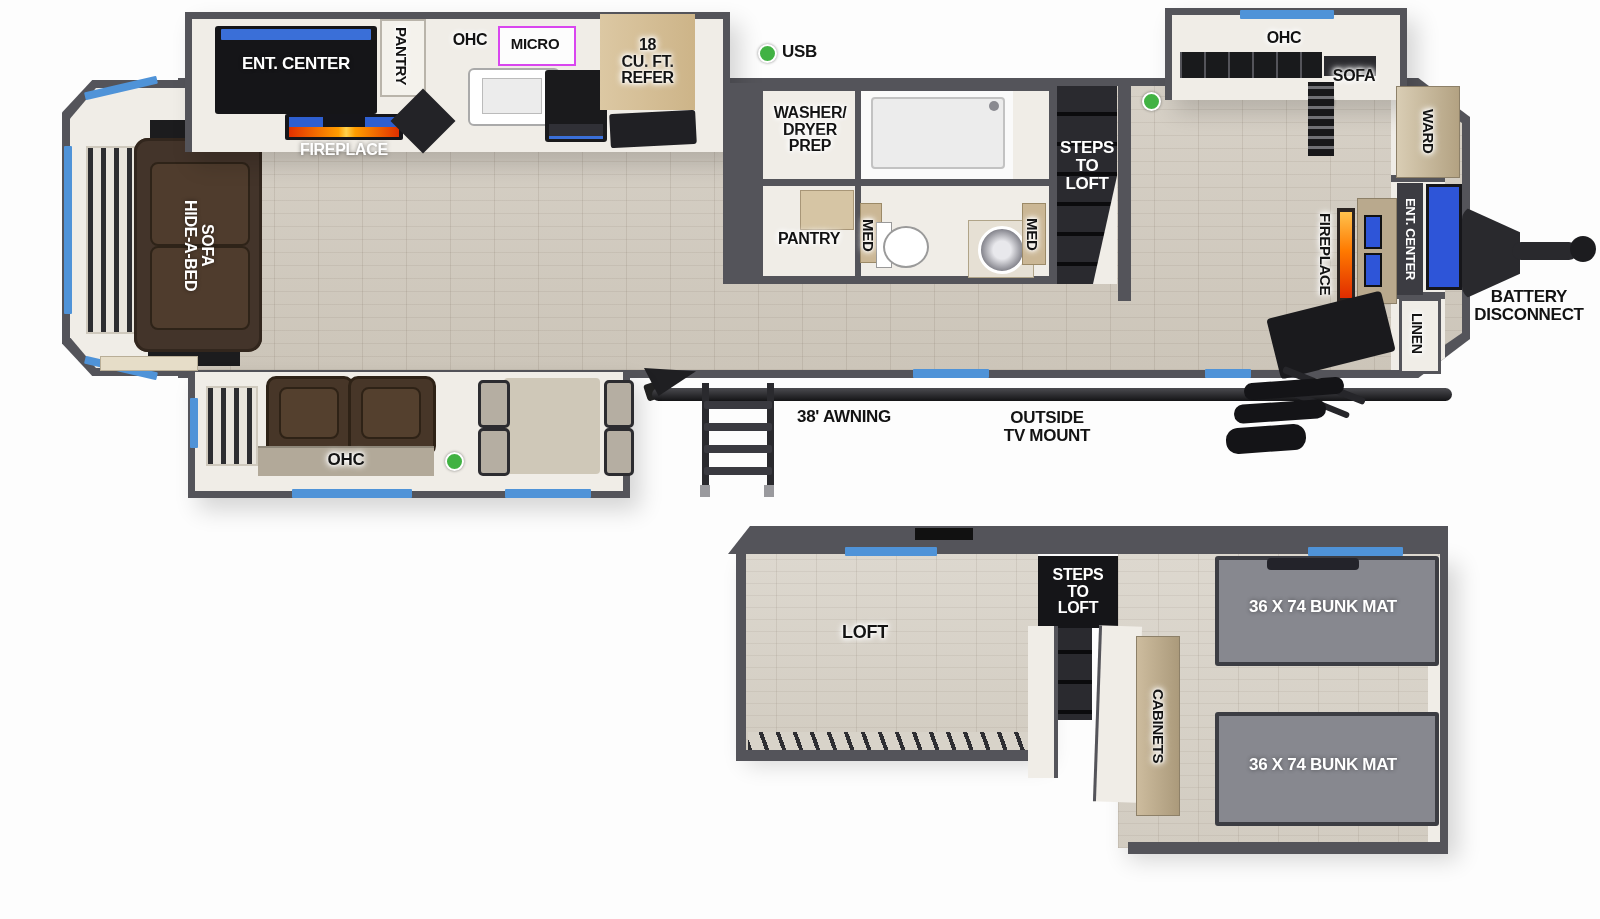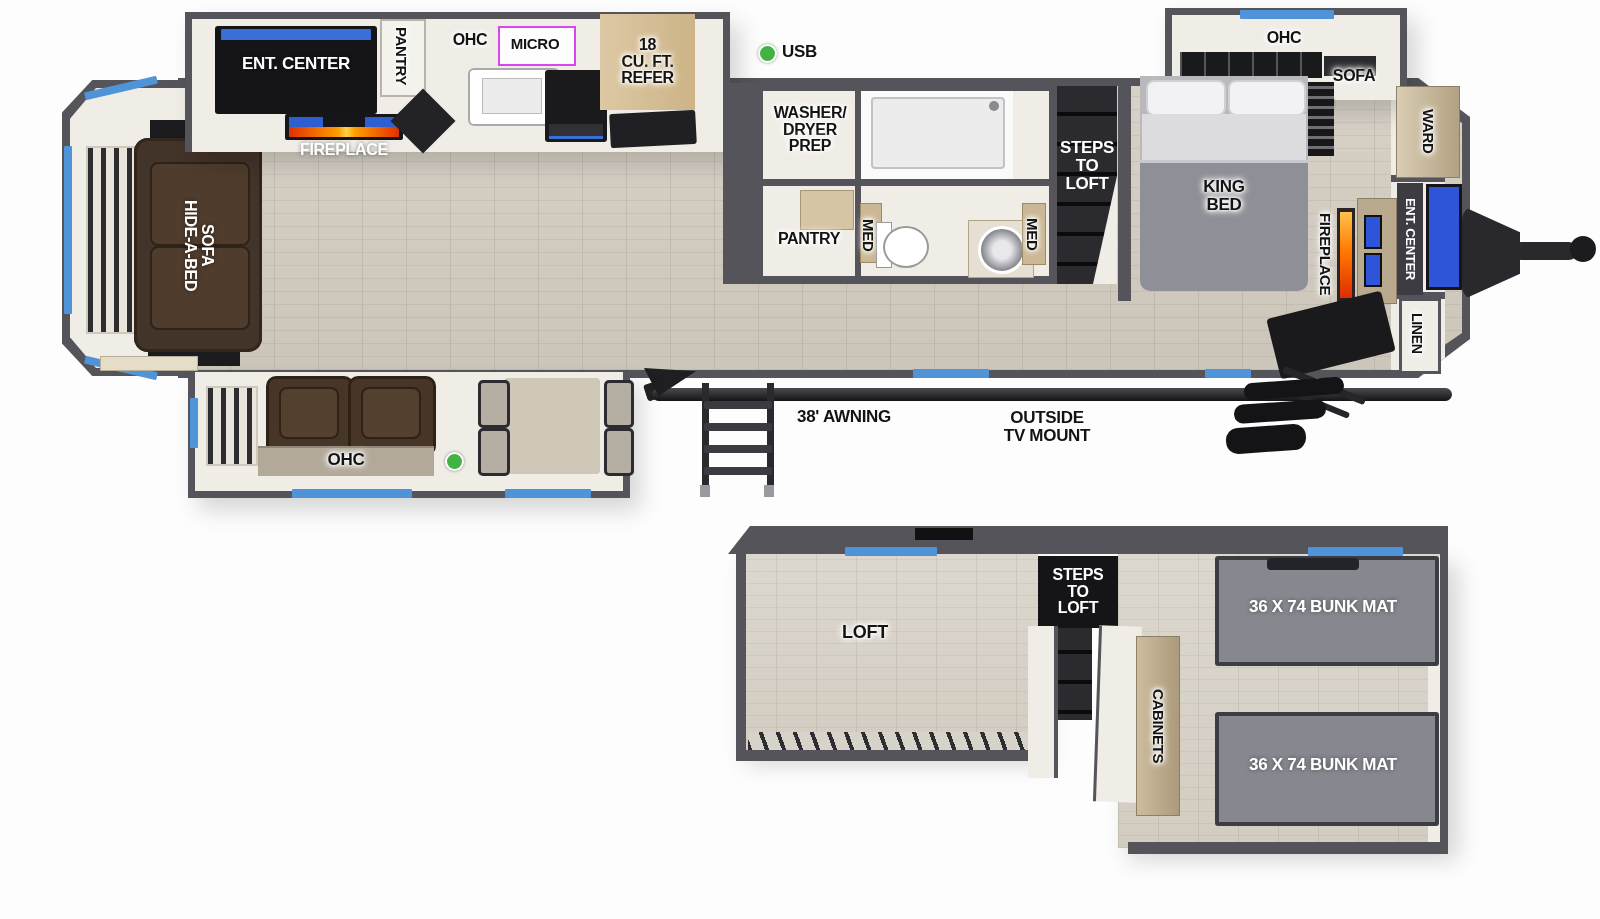--- a/index.html
+++ b/index.html
@@ -161,29 +161,20 @@
   <div class="abs lbl" style="left:1252px;top:26px;width:64px;height:24px;font-size:16px;">OHC</div>
   <div class="abs" style="left:1180px;top:52px;width:142px;height:26px;background:#191a1c;
               background-image:repeating-linear-gradient(90deg,#54545a 0 2px,transparent 2px 24px);"></div>
   <div class="abs" style="left:1324px;top:56px;width:52px;height:20px;background:#2a2a2e;"></div>
   <div class="abs dot" style="left:1142px;top:92px;"></div>
   <div class="abs dot" style="left:1315px;top:93px;"></div>
   <div class="abs lbl" style="left:1324px;top:66px;width:60px;height:20px;font-size:16px;">SOFA</div>
   <div class="abs" style="left:1308px;top:82px;width:26px;height:74px;
               background:repeating-linear-gradient(0deg,#18181a 0 7px,#707074 7px 10px);"></div>
 
-  <div class="abs" style="left:1140px;top:76px;width:168px;height:212px;background:#b9b9bd;border-radius:0 0 10px 10px;">
-    <div class="abs" style="left:6px;top:4px;width:76px;height:32px;background:#f2f2f4;border:2px solid #cfcfd4;border-radius:8px;"></div>
-    <div class="abs" style="left:88px;top:4px;width:74px;height:32px;background:#f2f2f4;border:2px solid #cfcfd4;border-radius:8px;"></div>
-    <div class="abs" style="left:2px;top:38px;width:164px;height:48px;background:#dcdcdf;"></div>
-    <div class="abs" style="left:0;top:84px;width:168px;height:128px;background:#8f9097;border-radius:0 0 10px 10px;
-                border-top:3px solid #c9c9cd;"></div>
-    <div class="abs lbl" style="left:40px;top:98px;width:88px;height:44px;font-size:17px;">KING
-BED</div>
-  </div>
 
   <div class="abs" style="left:1396px;top:86px;width:62px;height:90px;border:1px solid #8d8068;
               background:linear-gradient(90deg,#d9cdb4,#b3a282);">
     <div class="abs lbl vlbl" style="left:18px;top:2px;width:26px;height:84px;font-size:15px;">WARD</div>
   </div>
 
   <div class="abs lbl vlbl" style="left:1314px;top:208px;width:22px;height:92px;font-size:15px;">FIREPLACE</div>
   <div class="abs" style="left:1337px;top:208px;width:18px;height:94px;background:#2b2422;">
     <div class="abs" style="left:3px;top:4px;width:12px;height:86px;
                 background:linear-gradient(180deg,#ffc24d,#ff7a00 45%,#e02c00);"></div>
@@ -252,20 +243,22 @@
     <div class="abs" style="left:50px;top:22px;width:80px;height:6px;background:#26262a;transform:rotate(22deg);border-radius:3px;"></div>
     <div class="abs" style="left:22px;top:4px;width:100px;height:17px;background:#141417;border-radius:8px;transform:rotate(-4deg);"></div>
     <div class="abs" style="left:12px;top:26px;width:92px;height:19px;background:#141417;border-radius:9px;transform:rotate(-4deg);"></div>
     <div class="abs" style="left:4px;top:50px;width:80px;height:26px;background:#141417;border-radius:12px;transform:rotate(-4deg);"></div>
   </div>
 
   <div class="abs" style="left:1462px;top:206px;width:58px;height:94px;background:#29292d;border-radius:14px;
               clip-path:polygon(0 0,100% 28%,100% 72%,0 100%);"></div>
   <div class="abs" style="left:1512px;top:242px;width:66px;height:18px;background:#29292d;border-radius:9px;"></div>
   <div class="abs" style="left:1570px;top:236px;width:26px;height:26px;background:#1c1c1f;border-radius:50%;"></div>
+  <div class="abs lbl" style="left:1458px;top:284px;width:142px;height:44px;font-size:17px;text-shadow:none;">BATTERY
+DISCONNECT</div>
 
   <div class="abs wood2 shadow" style="left:1118px;top:552px;width:330px;height:296px;"></div>
   <div class="abs cream" style="left:1428px;top:556px;width:18px;height:288px;"></div>
   <div class="abs wall" style="left:1440px;top:548px;width:8px;height:300px;"></div>
   <div class="abs wall" style="left:1128px;top:842px;width:320px;height:12px;"></div>
 
   <div class="abs wood2 shadow" style="left:736px;top:552px;width:302px;height:200px;"></div>
   <div class="abs wall" style="left:736px;top:552px;width:10px;height:200px;"></div>
   <div class="abs lbl" style="left:828px;top:620px;width:74px;height:24px;font-size:18px;">LOFT</div>
 

